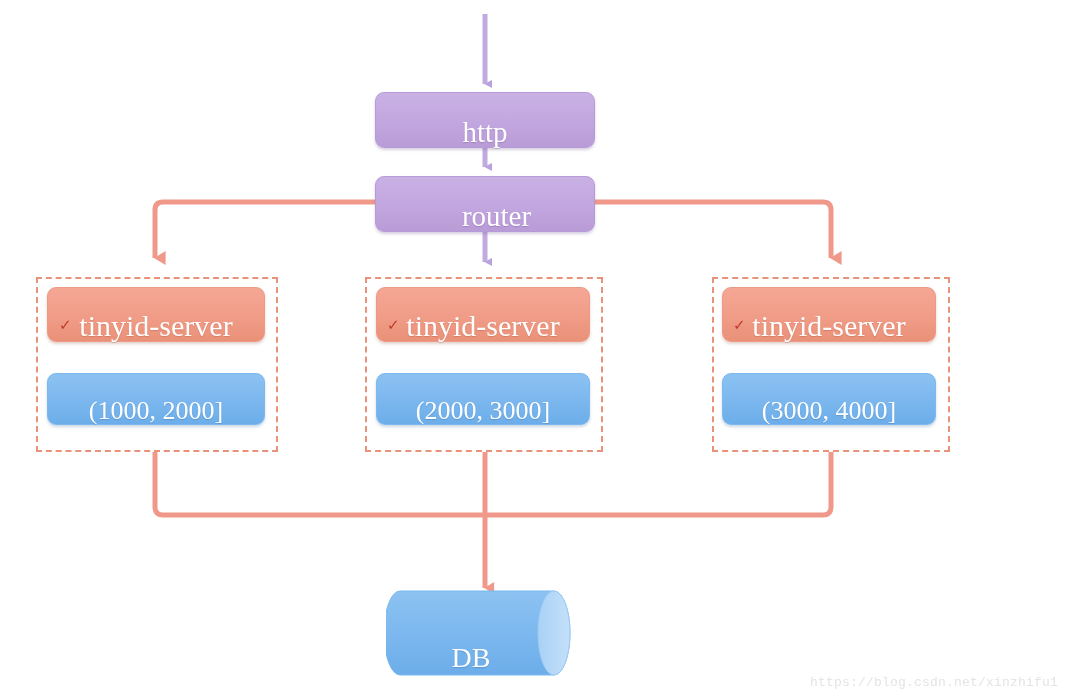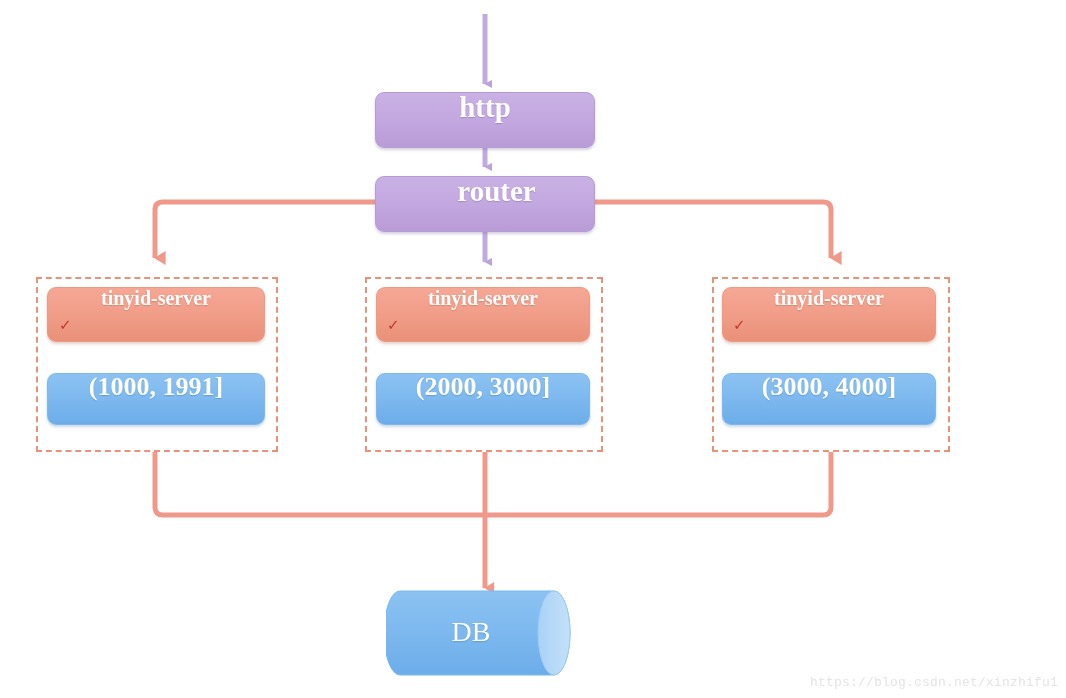--- a/index.html
+++ b/index.html
@@ -22,45 +22,44 @@
     width: 1066px;
     height: 698px;
   }
 
   
   .node {
     position: absolute;
     box-sizing: border-box;
     border-radius: 9px;
     display: flex;
-    align-items: flex-start;
+    align-items: flex-end;
     justify-content: center;
     color: #ffffff;
     text-align: center;
     line-height: 1;
     white-space: nowrap;
     z-index: 3;
-    font-weight: bold;
   }
 
   
   .node-purple {
     background: linear-gradient(180deg, #c9b1e4 0%, #c2a6df 55%, #b99bd6 100%);
     border: 1px solid #b79bd8;
     box-shadow: 0 2px 3px rgba(120, 100, 150, 0.30);
     font-size: 29px;
     text-shadow: 0 1px 1px rgba(110, 85, 145, 0.35);
   }
 
   
   .node-salmon {
     background: linear-gradient(180deg, #f5a795 0%, #f09c87 55%, #ea9078 100%);
     border: 1px solid #ed9a85;
     box-shadow: 0 2px 3px rgba(160, 105, 90, 0.30);
-    font-size: 20px;
+    font-size: 30px;
     text-shadow: 0 1px 1px rgba(170, 90, 70, 0.35);
   }
 
   
   .node-blue {
     background: linear-gradient(180deg, #8cc2f2 0%, #7bb7ee 55%, #6cade9 100%);
     border: 1px solid #7db8ef;
     box-shadow: 0 2px 3px rgba(85, 125, 165, 0.30);
     font-size: 26px;
     text-shadow: 0 1px 1px rgba(60, 110, 160, 0.35);
@@ -92,20 +91,21 @@
     z-index: 3;
   }
   .db-label {
     position: absolute;
     z-index: 4;
     color: #ffffff;
     font-size: 28px;
     line-height: 1;
     text-shadow: 0 1px 1px rgba(60, 110, 160, 0.35);
     white-space: nowrap;
+    margin-top: 26px;
   }
 
   
   .watermark {
     position: absolute;
     right: 8px;
     bottom: 8px;
     color: #e4e4e4;
     font-size: 13px;
     font-family: Liberation Mono, monospace;
@@ -176,21 +176,21 @@
   <div class="node node-purple" style="left:375px; top:176px; width:220px; height:56px;padding-left:23px;">
     <span>router</span>
   </div>
 
   <div class="node node-salmon" style="left:47px; top:287px; width:218px; height:55px;">
     <span>tinyid-server</span>
   </div>
   <span class="check-mark" style="left:59px; top:318px;">✓</span>
 
   <div class="node node-blue" style="left:47px; top:373px; width:218px; height:52px;">
-    <span>(1000, 1991]</span>
+    <span>(1000, 2000]</span>
   </div>
 
   <div class="node node-salmon" style="left:376px; top:287px; width:214px; height:55px;">
     <span>tinyid-server</span>
   </div>
   <span class="check-mark" style="left:387px; top:318px;">✓</span>
 
   <div class="node node-blue" style="left:376px; top:373px; width:214px; height:52px;">
     <span>(2000, 3000]</span>
   </div>

